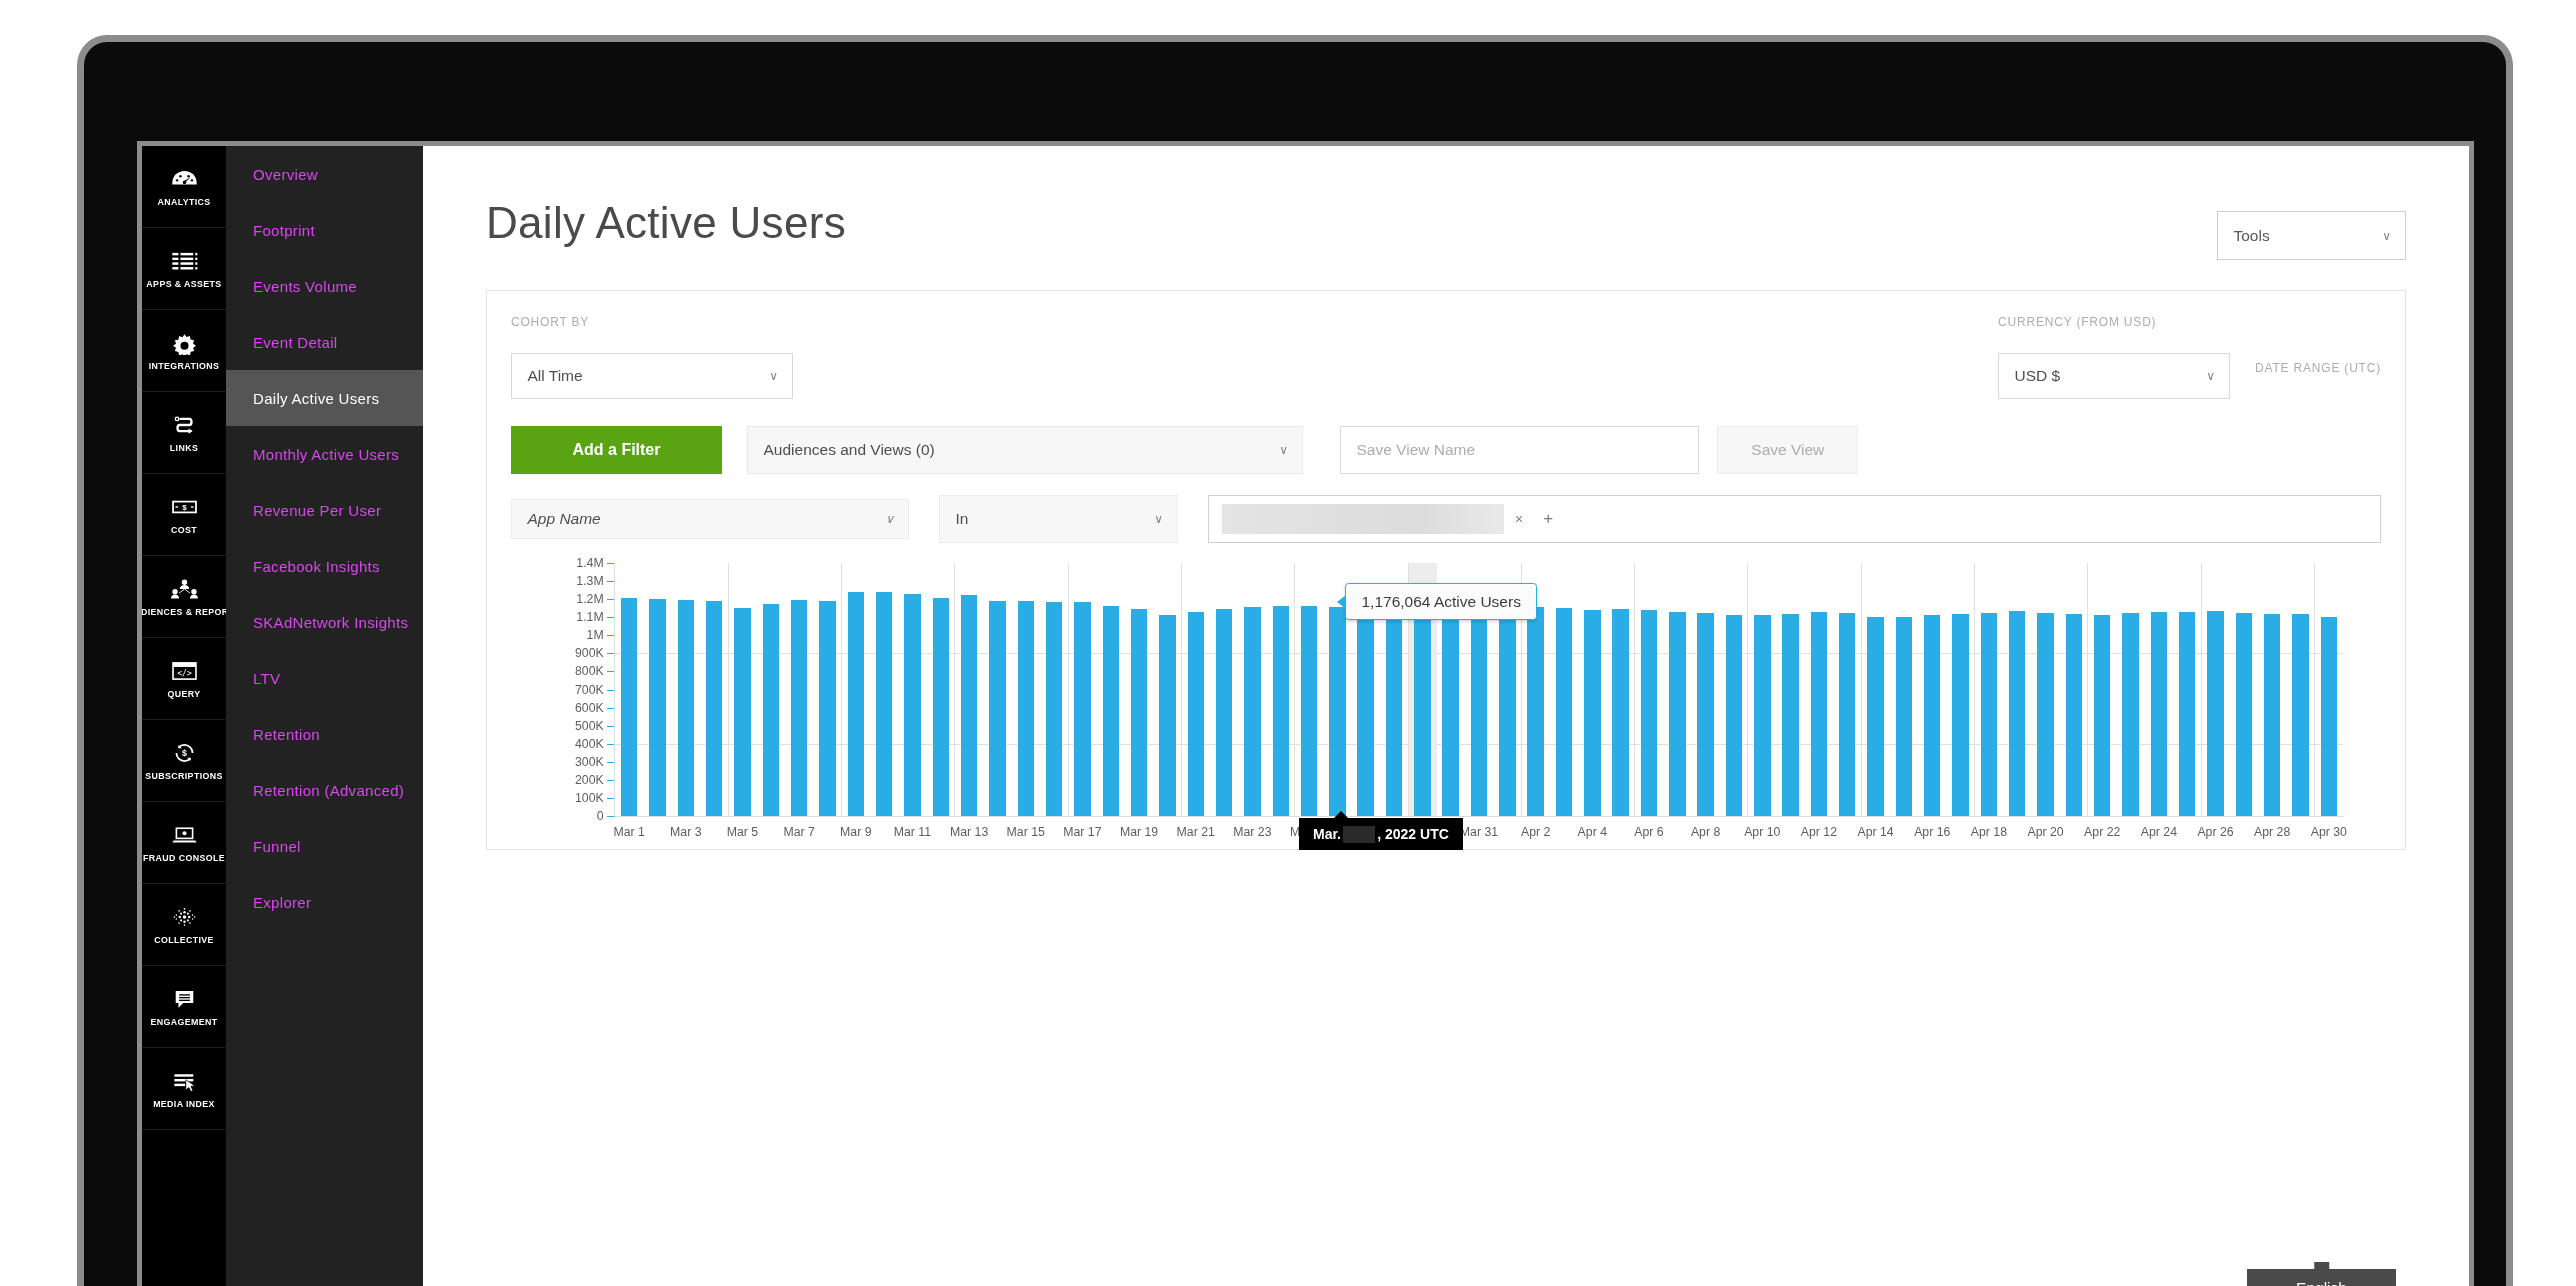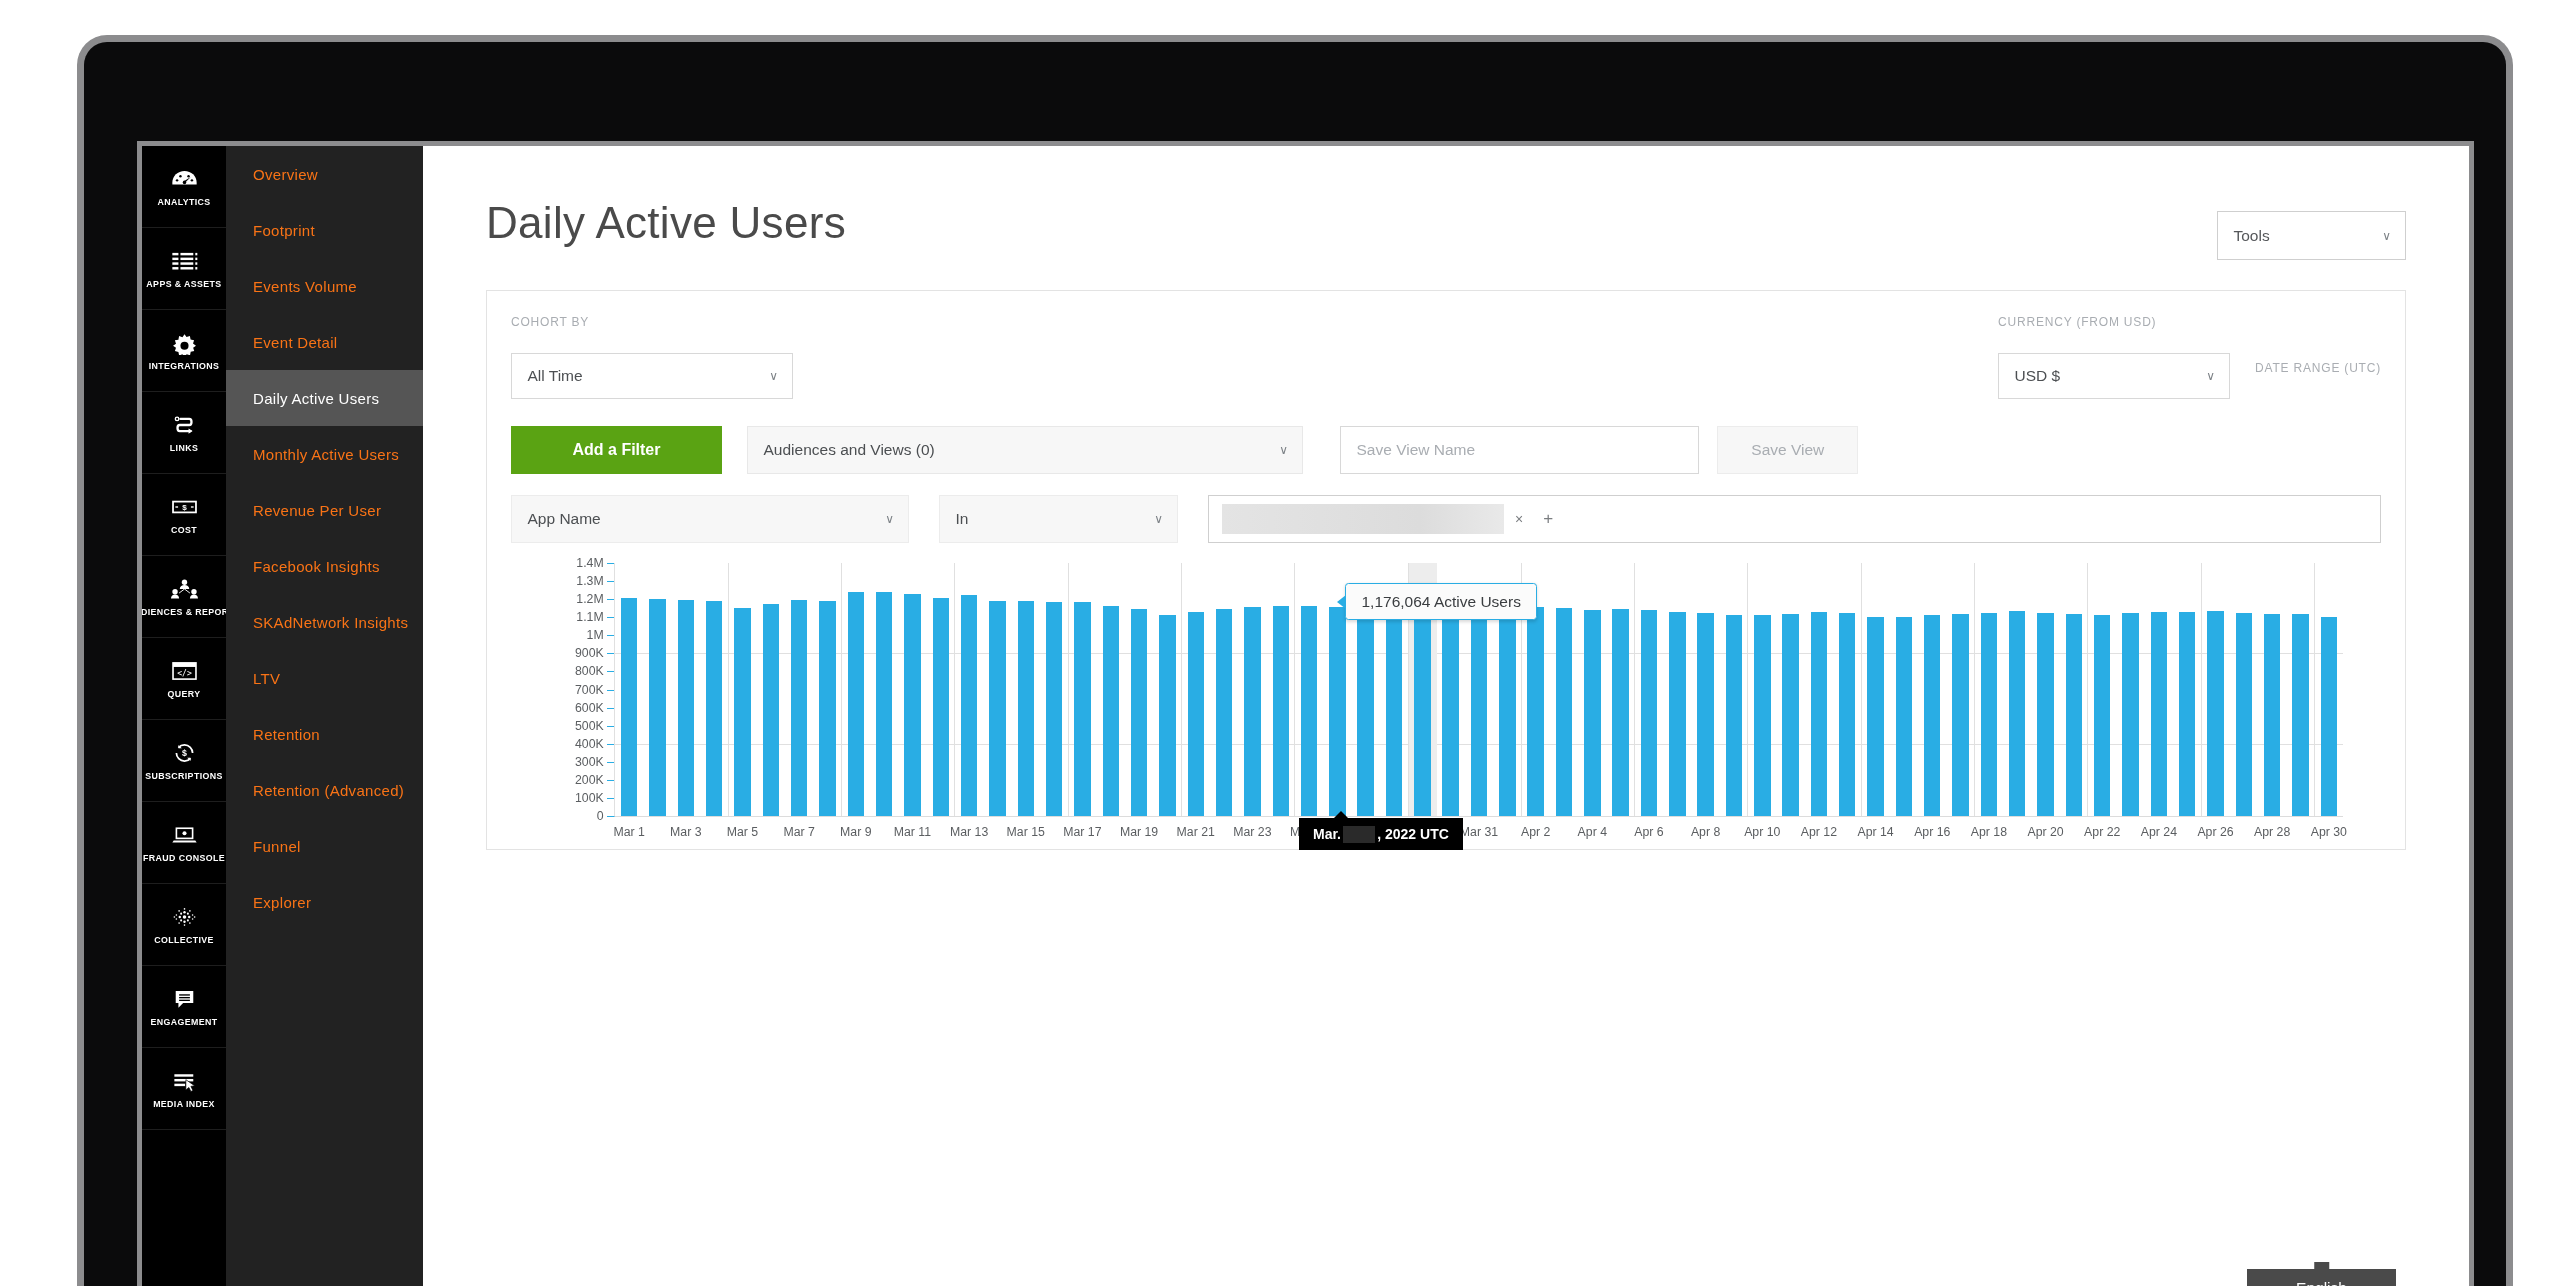--- a/index.html
+++ b/index.html
@@ -74,21 +74,21 @@
   #brand svg { width: 79px; height: 76px; display:block; }
   #brand-word {
     margin-top: 11.3px;
     color: #ffffff; font-size: 26px; font-weight: 700;
     letter-spacing: 1.8px;
   }
   .nav-item {
     height: 56px;
     display: flex; align-items: center;
     padding-left: 27px;
-    color: #f97316; font-size: 15px;
+    color: #d946ef; font-size: 15px;
     letter-spacing: 0.3px;
     cursor: pointer;
   }
   .nav-item.active { background: #555555; color: #ffffff; }
 
   
   #main {
     flex: 1 1 auto;
     background: #ffffff;
     position: relative;
@@ -160,21 +160,21 @@
   #save-view-input::placeholder { color: #a9adb2; }
   #save-view-btn {
     margin-left: 18.3px; width: 141px; height: 48px;
     background: #f7f7f7; border: 0.7px solid #ececec;
     color: #a9adb2; font-size: 15.5px;
     display: flex; align-items: center; justify-content: center;
     cursor: pointer; font-family: inherit;
   }
 
   .row3 { display: flex; align-items: center; margin-top: 21px; }
-  #app-name-sel { width: 398px; height: 48px; background: #f7f7f7; border: 0.7px solid #ececec; }
+  #app-name-sel { width: 398px; height: 40px; background: #f7f7f7; border: 0.7px solid #ececec; font-style: italic; }
   #operator-sel { margin-left: 30px; width: 239px; height: 48px; background: #f7f7f7; border: 0.7px solid #ececec; }
   #value-box {
     margin-left: 30px; flex: 1 1 auto; height: 48px;
     border: 0.7px solid #cfcfcf; background: #ffffff;
     display: flex; align-items: center; padding: 0 12.7px;
   }
   #redacted-chip {
     width: 282px; height: 30px;
     background: linear-gradient(90deg,#e4e4e4,#dcdcdc 70%,#e9e9e9);
     filter: blur(0.7px);

